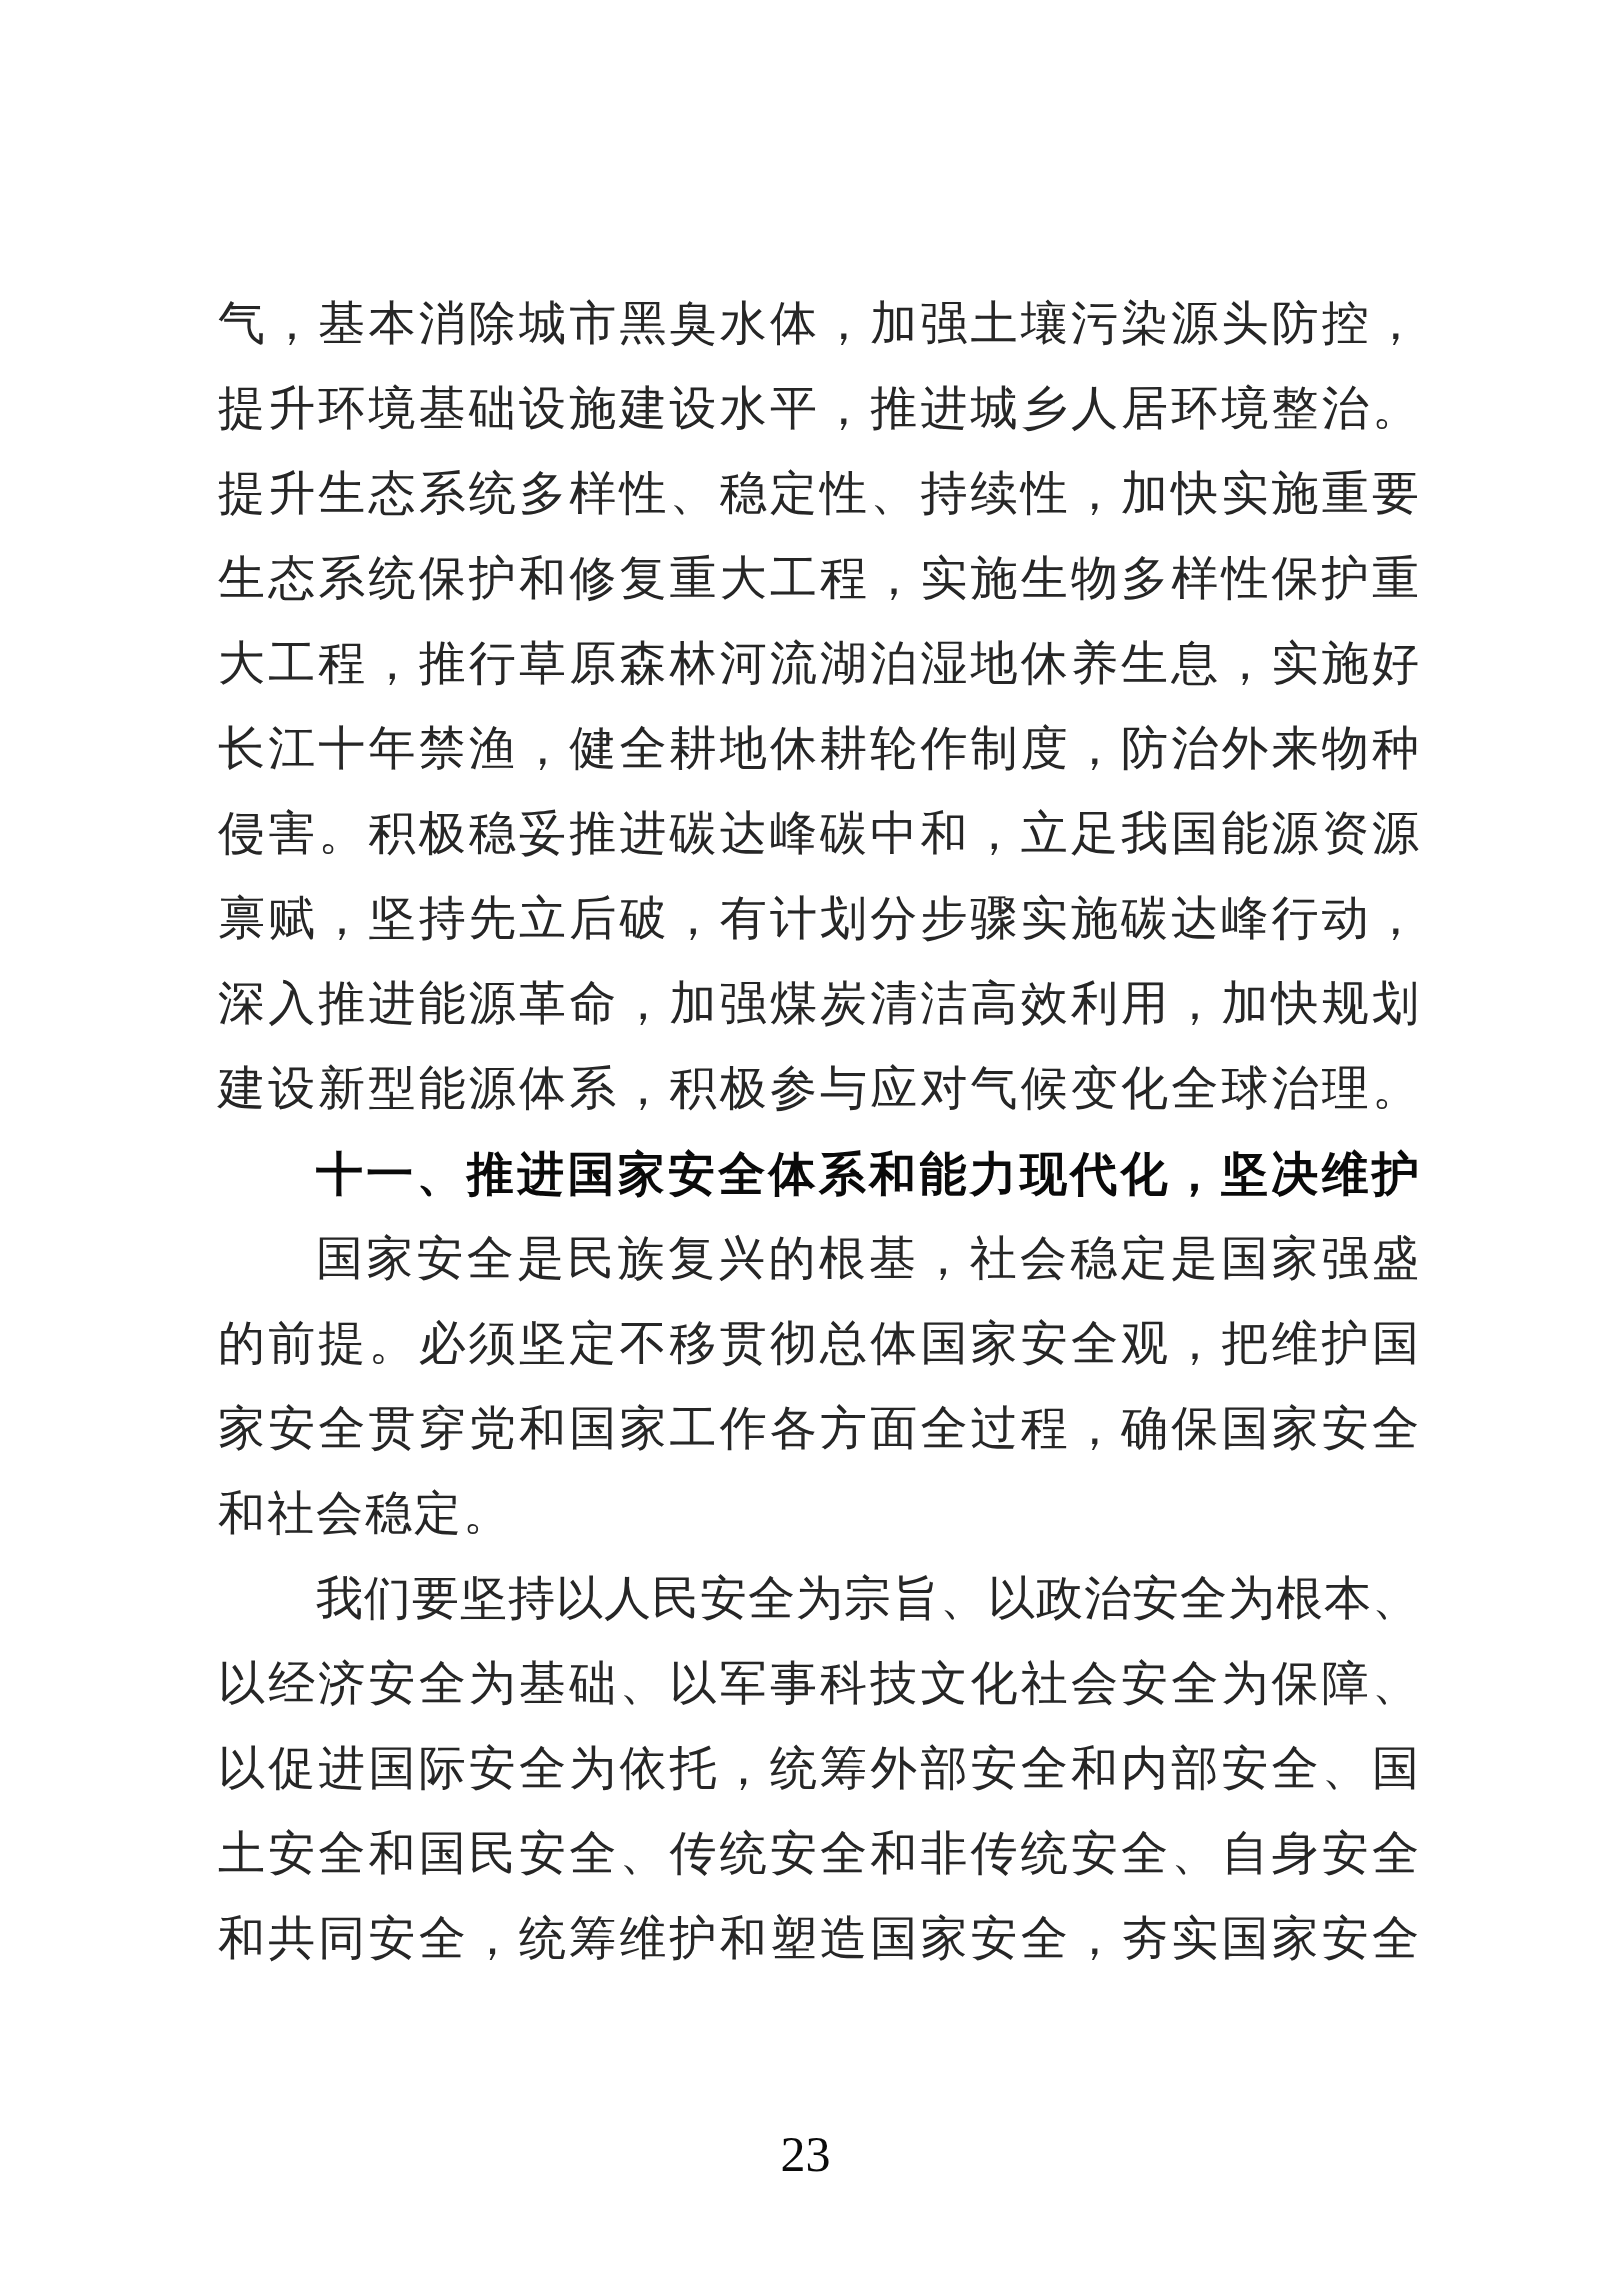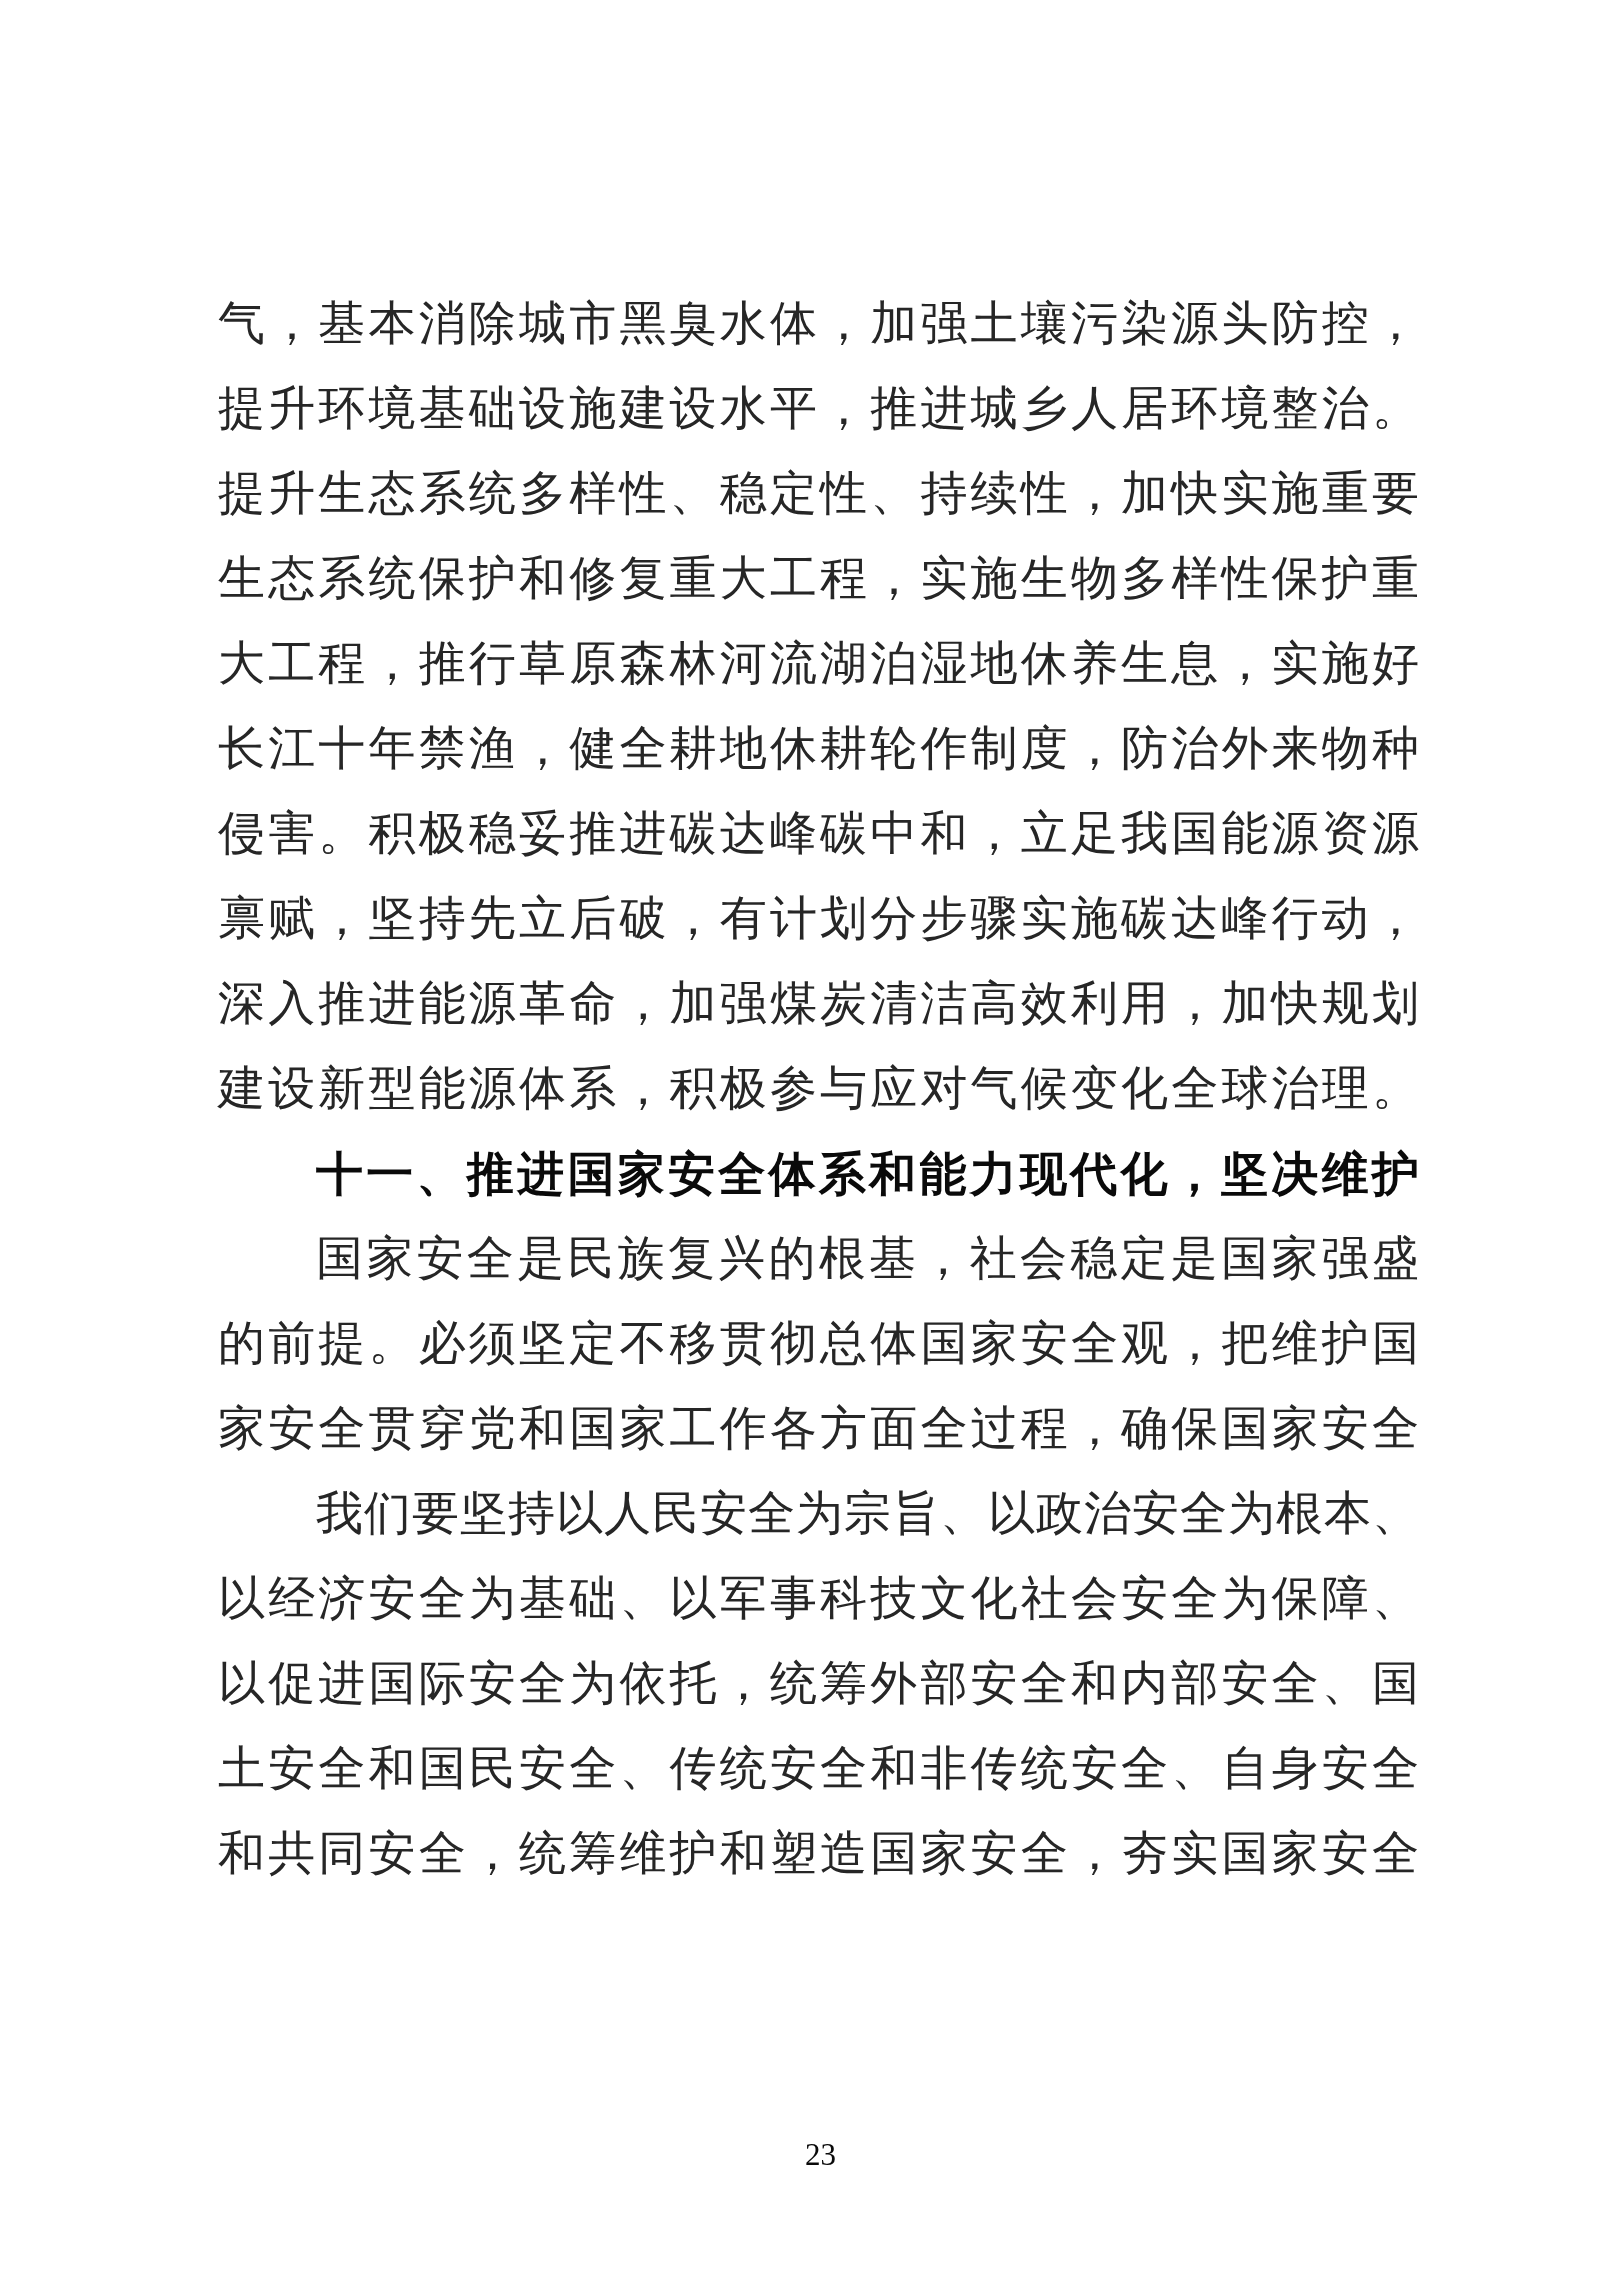--- a/index.html
+++ b/index.html
@@ -37,25 +37,25 @@
   .line.indent {
     padding-left: 98px;
   }
   .line.heading {
     font-family: "Liberation Sans", sans-serif;
     font-weight: bold;
     color: var(--heading_text, #000000);
   }
   .page-number {
     position: absolute;
-    left: 220px;
+    left: 205px;
     top: 2129px;
     width: 1201px;
     text-align: center;
-    font-size: 31px;
+    font-size: 50px;
     line-height: 51px;
     color: var(--heading_text, #000000);
     font-family: "Liberation Serif", serif;
   }
 </style>
 </head>
 <body>
 
 <div class="page">
   <div class="text-block">
@@ -412,20 +412,21 @@
         <span>过</span>
         <span>程</span>
         <span>，</span>
         <span>确</span>
         <span>保</span>
         <span>国</span>
         <span>家</span>
         <span>安</span>
         <span>全</span>
       </div>
+      <div class="line body">和社会稳定。</div>
       <div class="line body indent justify">
         <span>我</span>
         <span>们</span>
         <span>要</span>
         <span>坚</span>
         <span>持</span>
         <span>以</span>
         <span>人</span>
         <span>民</span>
         <span>安</span>

